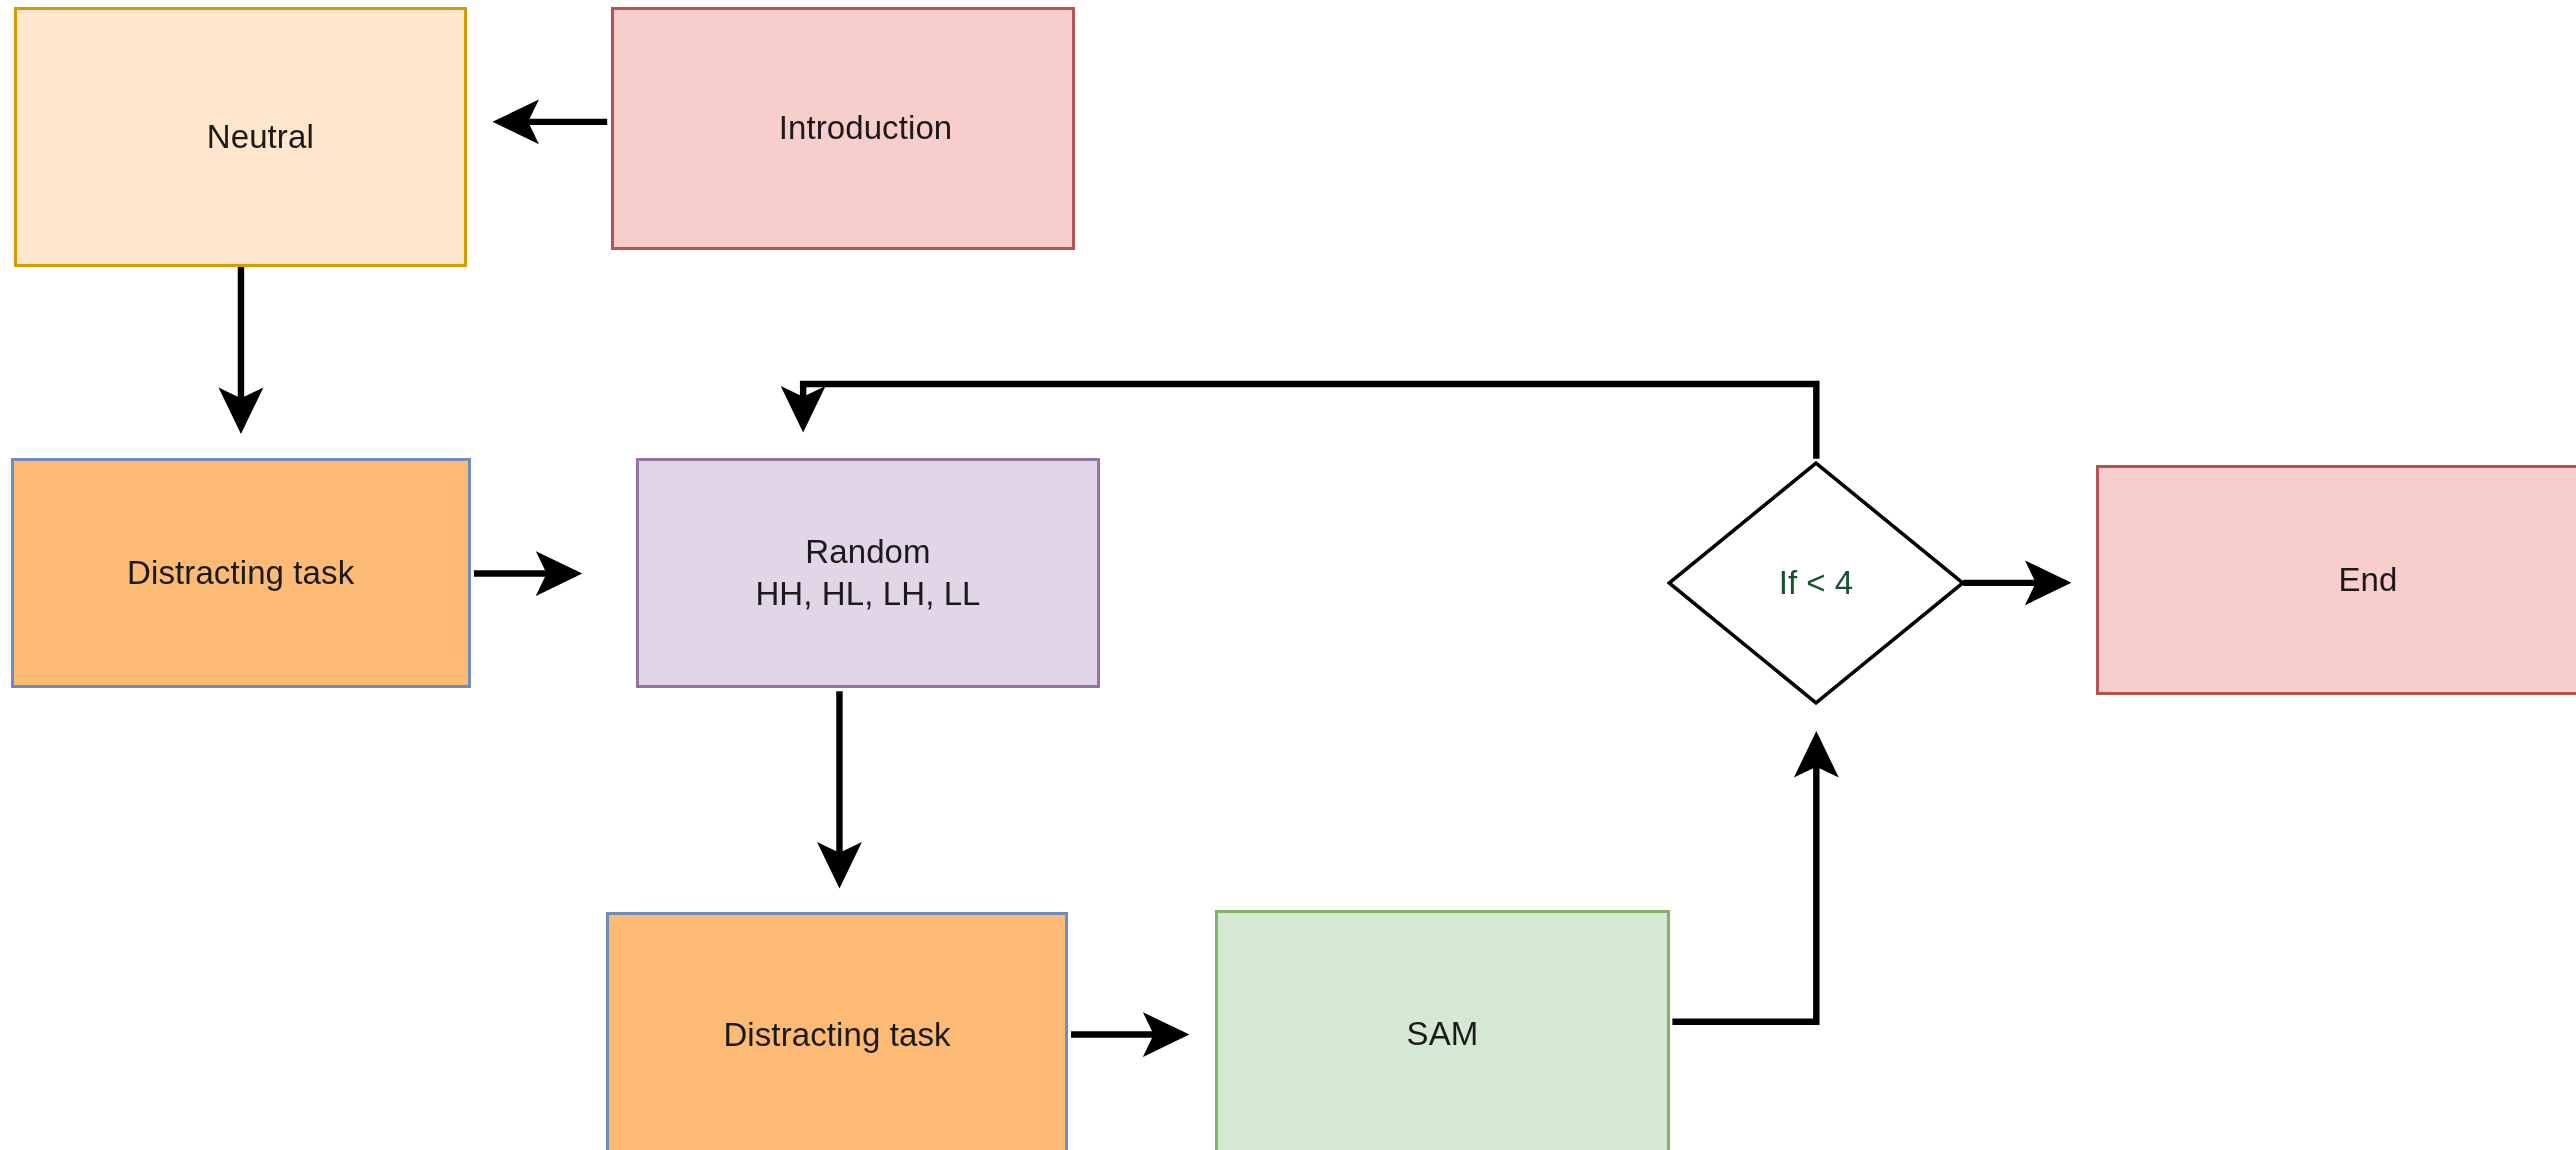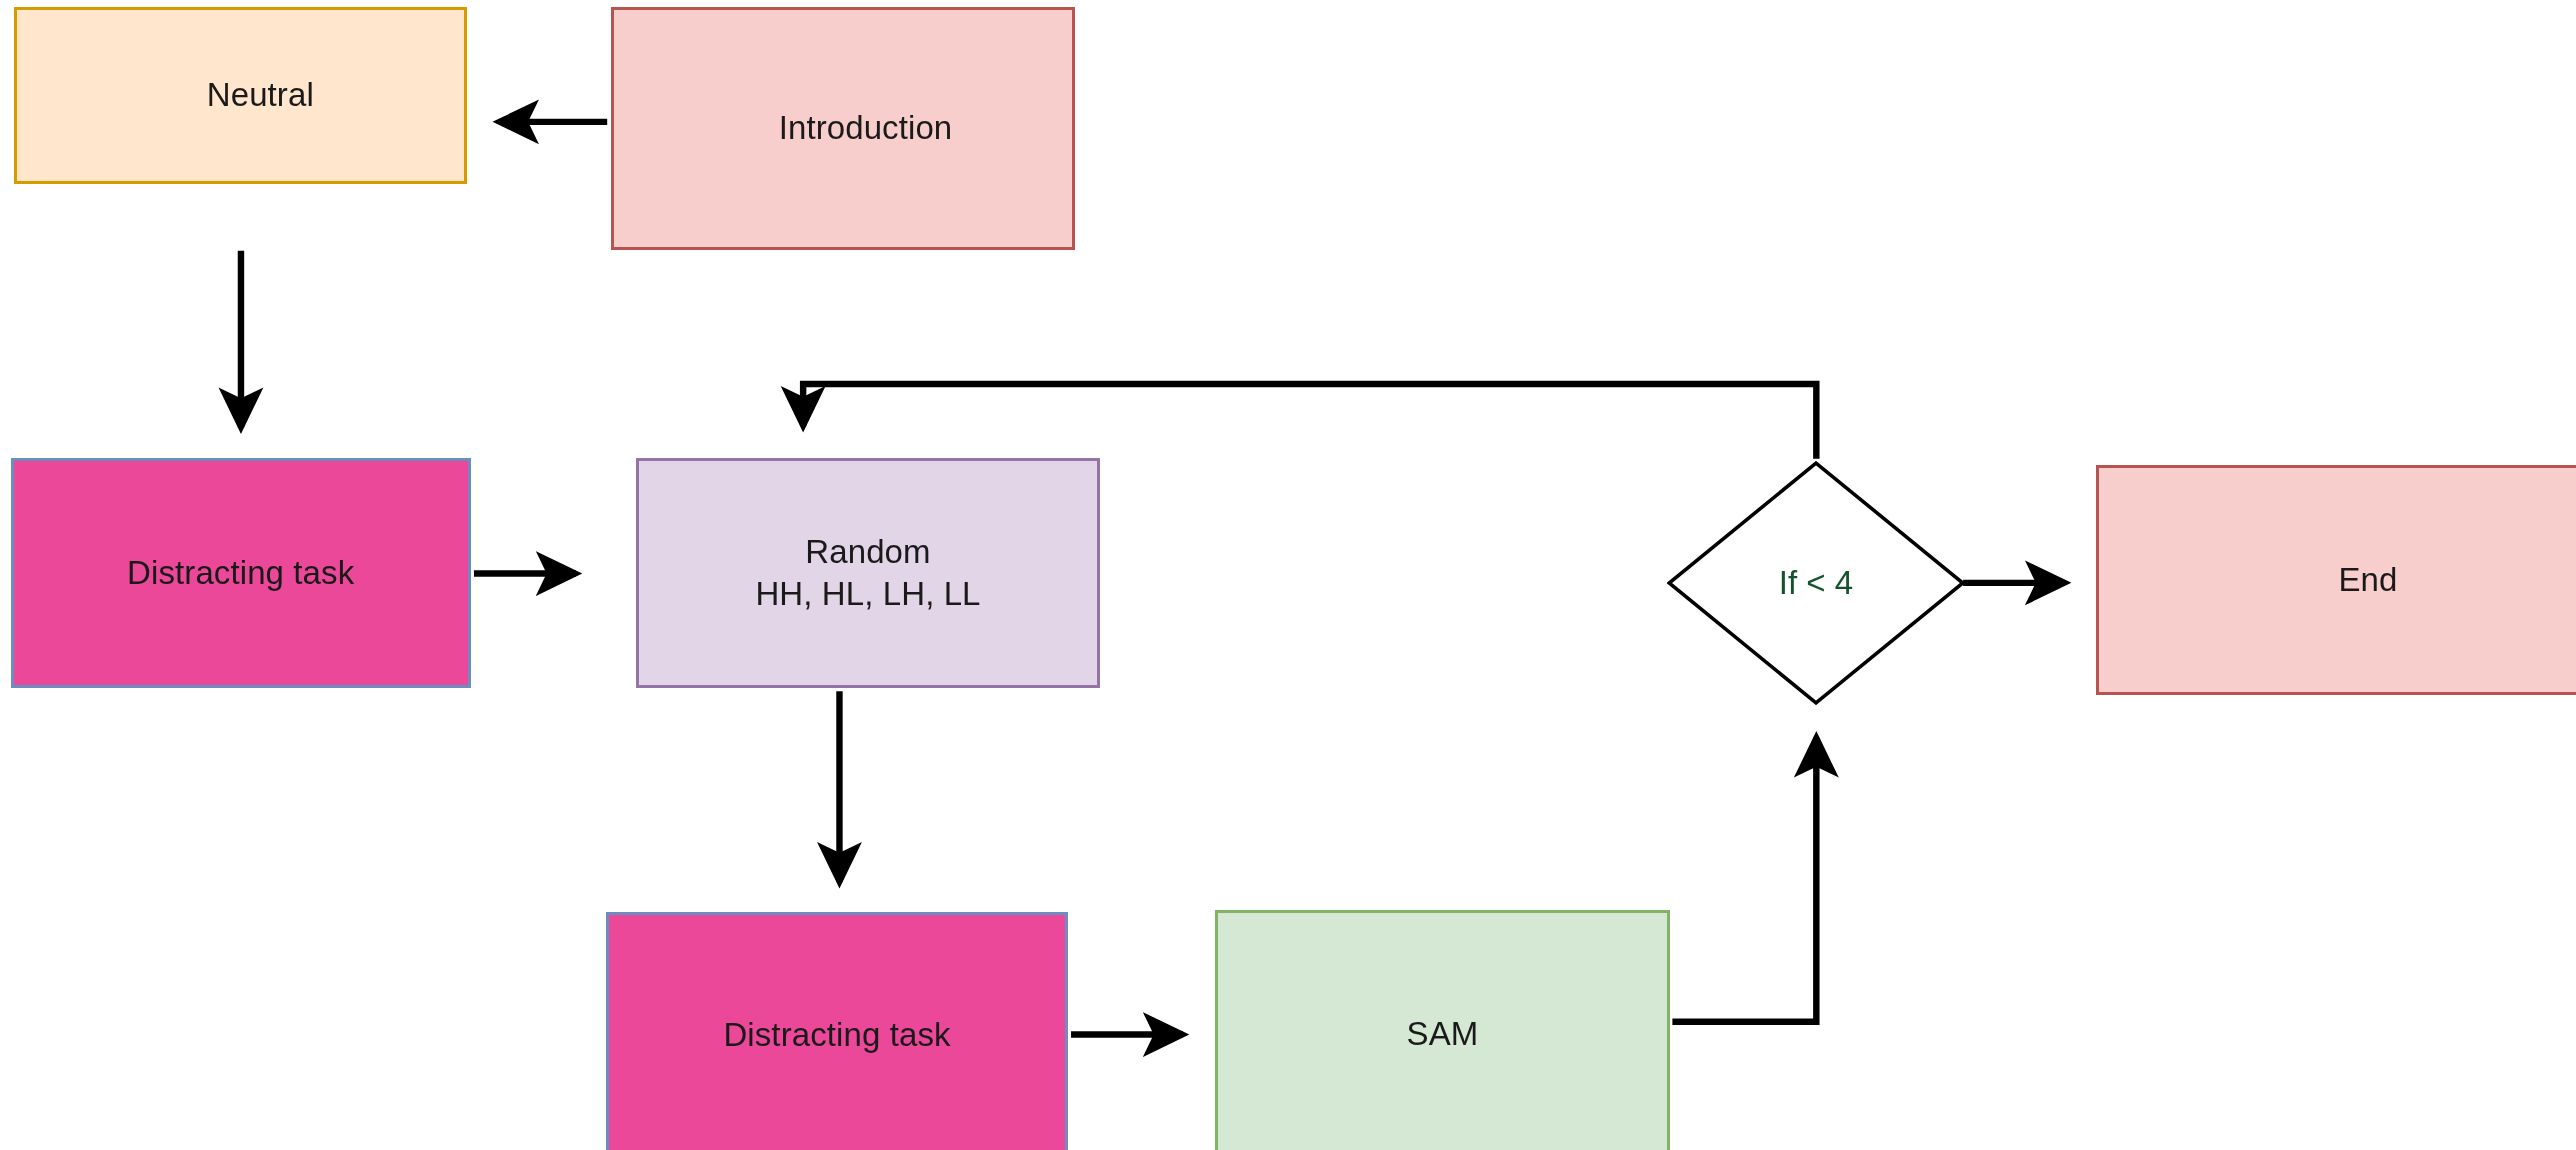--- a/index.html
+++ b/index.html
@@ -38,26 +38,26 @@
     border-style: solid;
     border-width: 3.6px;
     z-index: 2;
   }
   .node .label { display: block; }
   .node .label .line { display: block; }
 
   
   .theme-orange { background: #ffe6cc; border-color: #d79b00; }
   .theme-red    { background: #f8cecc; border-color: #b85450; padding-left: 45px; }
-  .theme-blue   { background: #ec4899; border-color: #6c8ebf; }
+  .theme-blue   { background: #fdba74; border-color: #6c8ebf; }
   .theme-purple { background: #e1d5e7; border-color: #9673a6; }
   .theme-green  { background: #d5e8d4; border-color: #82b366; }
 
   
-  #node-neutral        { left: 14.3px;   top: 7.1px;   width: 453px;  height: 177px; padding-left: 39px; }
+  #node-neutral        { left: 14.3px;   top: 7.1px;   width: 453px;  height: 260px; padding-left: 39px; }
   #node-introduction   { left: 611px;  top: 7.1px;   width: 464px;  height: 243px; }
   #node-distracting-1  { left: 10.7px;   top: 458px;  width: 460px;  height: 230px; }
   #node-random         { left: 636px;  top: 458px;  width: 464px;  height: 230px; }
   #node-end            { left: 2096px; top: 465px;  width: 499px;  height: 230px; }
   #node-distracting-2  { left: 606px;  top: 912px; width: 462px;  height: 246px; }
   #node-sam            { left: 1215px; top: 910px; width: 455px;  height: 248px; }
 
   
   #node-decision {
     position: absolute;

